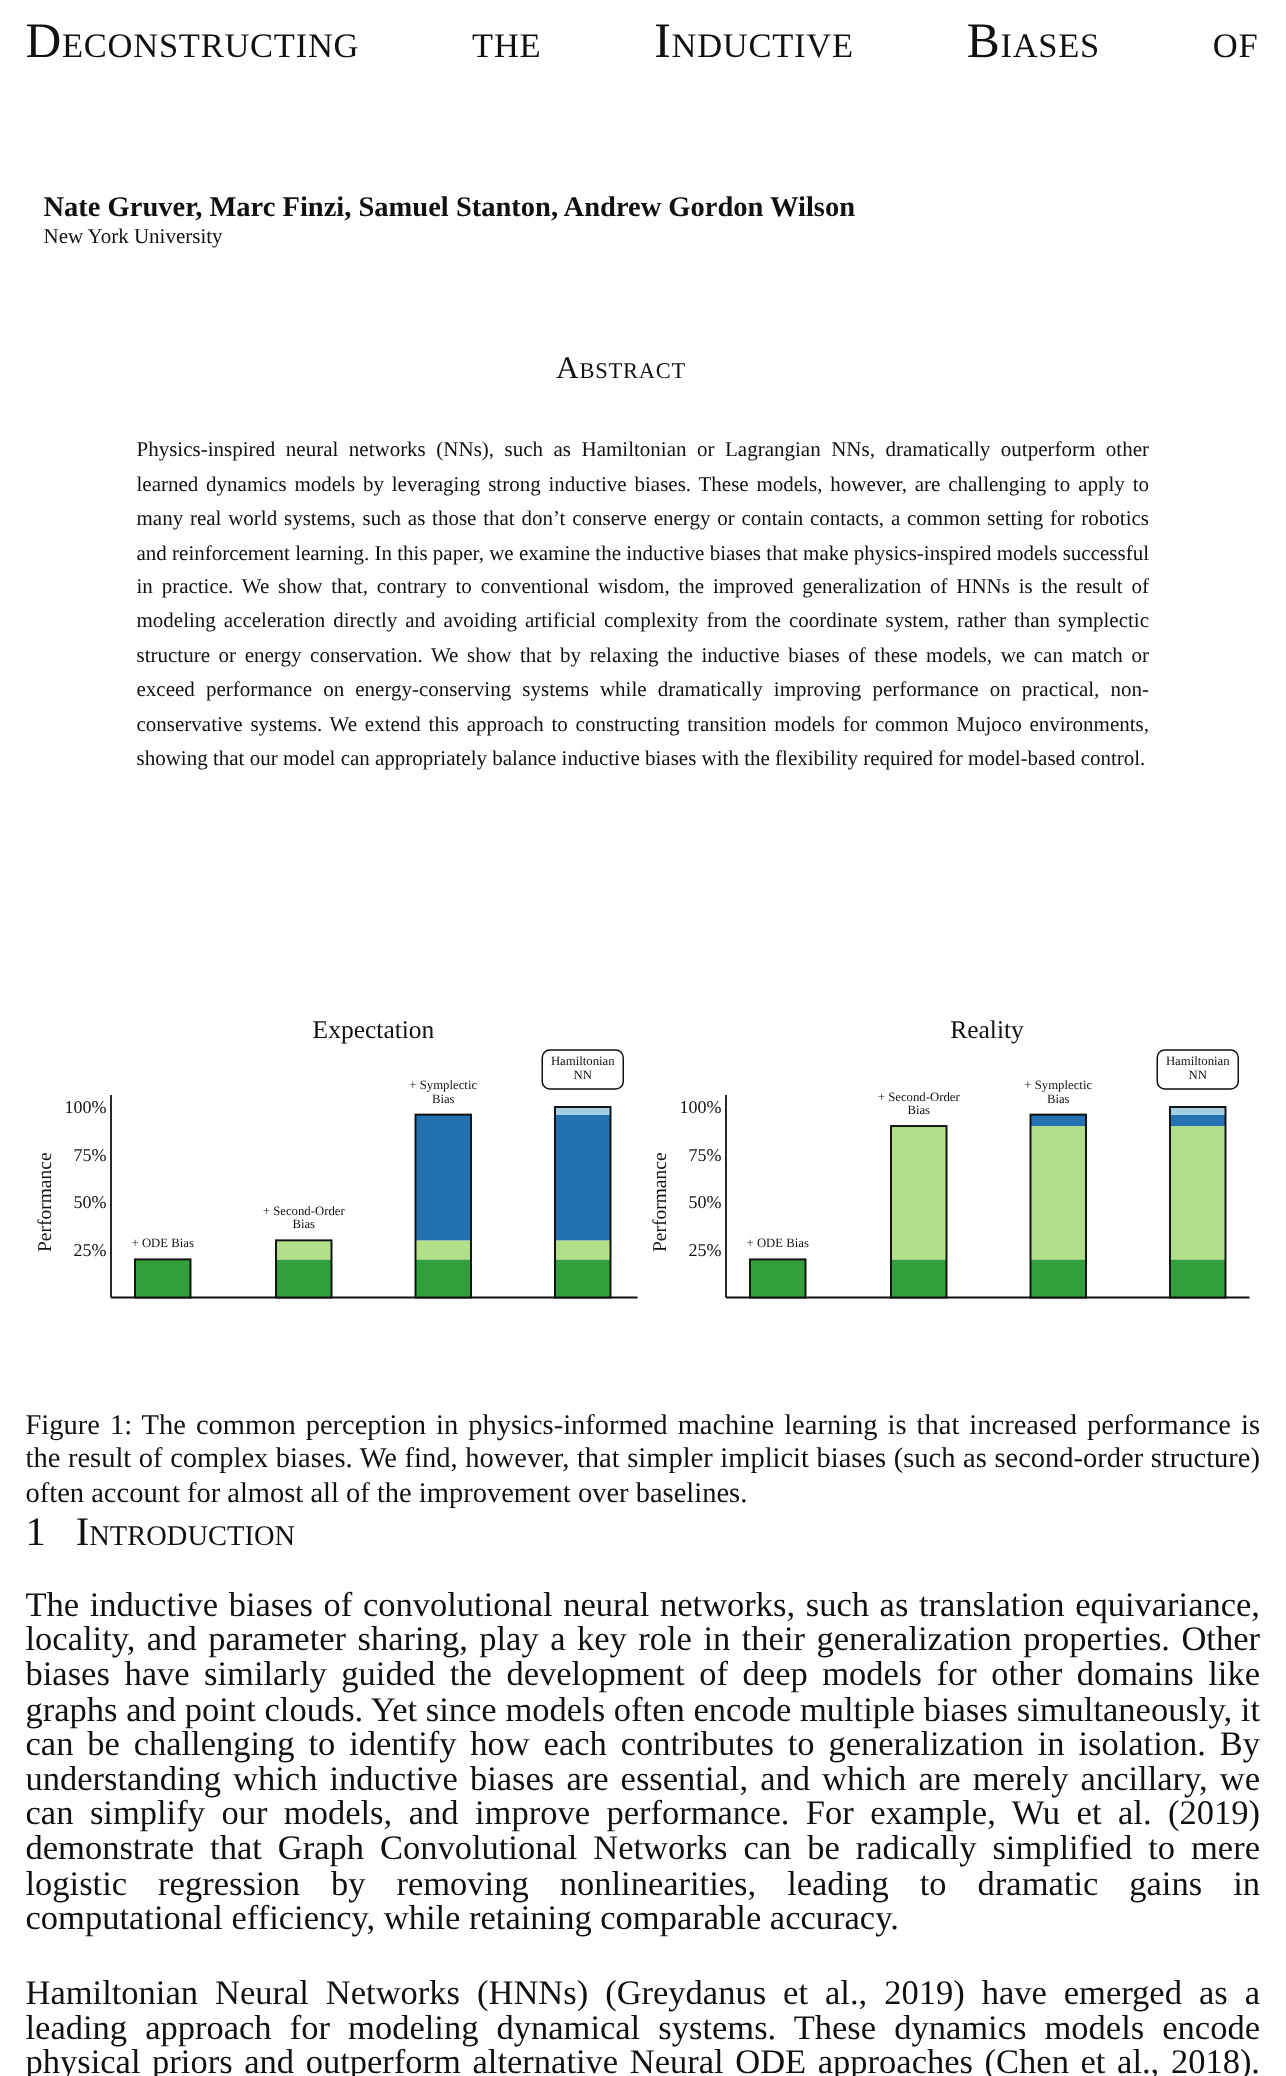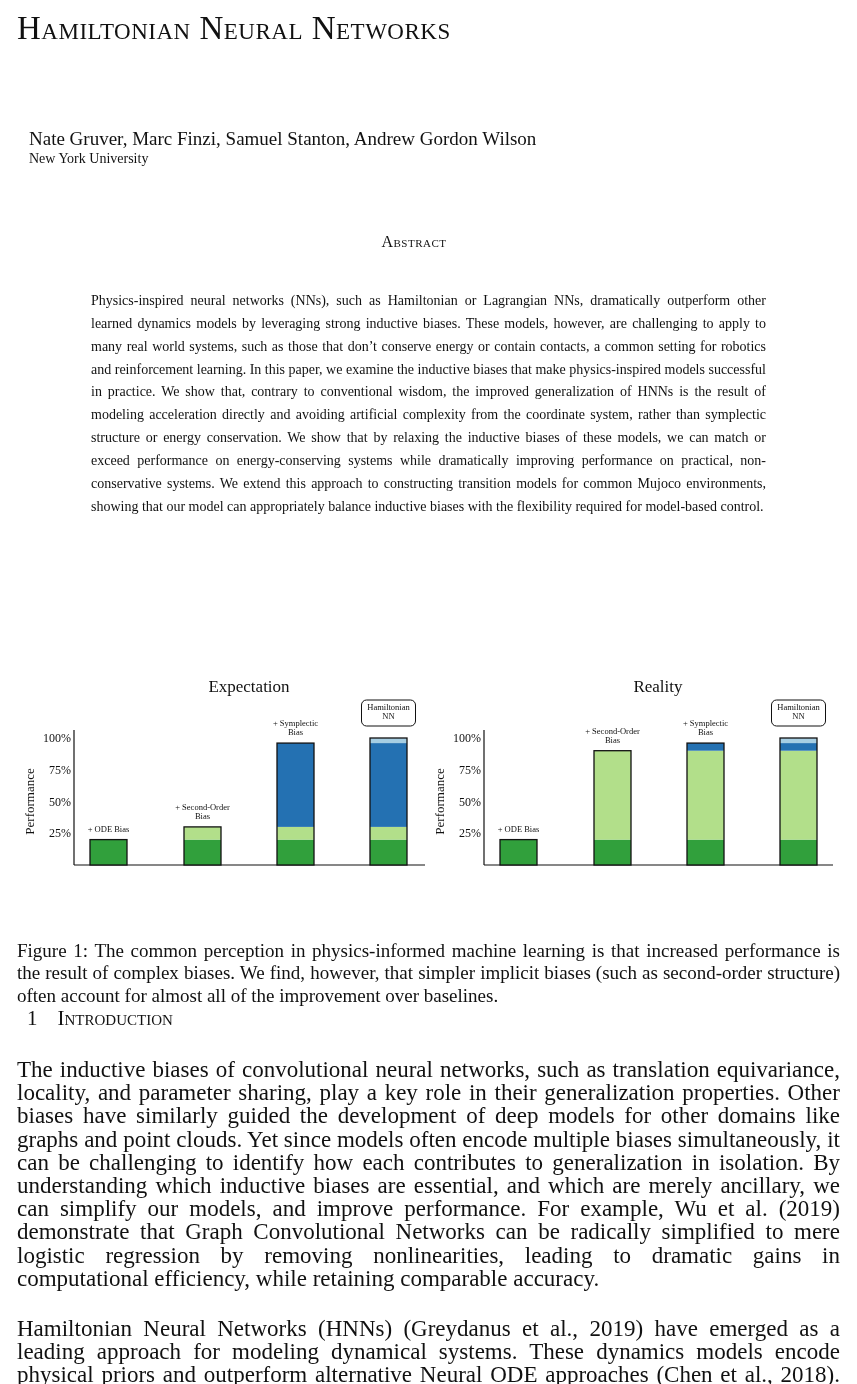--- a/index.html
+++ b/index.html
@@ -6,52 +6,58 @@
   body {
     width: 857px; height: 1384px; position: relative; overflow: hidden;
     font-family: "Liberation Serif", "DejaVu Serif", serif; color: #111;
   }
   .title {
     position: absolute; left: 17px; top: 8px; width: 822px;
     font-size: 33px; line-height: 41px; font-variant: small-caps;
     letter-spacing: 0.5px; margin: 0; font-weight: normal;
   }
   .title .l1 { display: flex; justify-content: space-between; }
-  .authors { position: absolute; left: 29px; top: 128px; font-size: 19px; font-weight: normal; }
+  .authors { position: absolute; left: 29px; top: 128px; font-size: 19px; font-weight: bold; }
   .affil { position: absolute; left: 29px; top: 151px; font-size: 14px; }
   .abstract-h {
     position: absolute; left: 0; width: 828px; top: 233px; text-align: center;
-    font-size: 16px; font-variant: small-caps; letter-spacing: 0.5px;
+    font-size: 21px; font-variant: small-caps; letter-spacing: 0.5px;
   }
   .abstract {
     position: absolute; left: 91px; top: 290px; width: 675px;
     font-size: 14px; line-height: 22.85px; text-align: justify; hyphens: manual;
   }
   .fig { position: absolute; left: 0; top: 670px; width: 857px; height: 210px; }
   .caption {
     position: absolute; left: 17px; top: 899px; width: 823px;
     font-size: 19px; line-height: 22.3px; text-align: justify; margin-top: 41px;
   }
   .sec-h {
-    position: absolute; left: 27px; top: 1006px; font-size: 21px; font-variant: small-caps;
+    position: absolute; left: 17px; top: 1006px; font-size: 27px; font-variant: small-caps;
   }
   .sec-h .num { margin-right: 20px; }
   .para {
     position: absolute; left: 17px; width: 823px;
     font-size: 23px; line-height: 23.2px; text-align: justify;
   }
   .p1 { top: 1058px; }
   .p2 { top: 1277px; margin-top: 40px; }
   svg text { font-family: "Liberation Serif", "DejaVu Serif", serif; }
 </style>
 </head>
 <body>
 
 <h1 class="title">
-  <div>Hamiltonian Neural Networks</div>
+  <div class="l1">
+    <span>Deconstructing</span>
+    <span>the</span>
+    <span>Inductive</span>
+    <span>Biases</span>
+    <span>of</span>
+  </div>
 </h1>
 
 <div class="authors">Nate Gruver, Marc Finzi, Samuel Stanton, Andrew Gordon Wilson</div>
 <div class="affil">New York University</div>
 
 <div class="abstract-h">Abstract</div>
 <div class="abstract">Physics-inspired neural networks (NNs), such as Hamiltonian or Lagrangian NNs, dramatically outperform other learned dynamics models by leveraging strong in­ductive biases. These models, however, are challenging to apply to many real world systems, such as those that don’t conserve energy or contain contacts, a common setting for robotics and reinforcement learning. In this paper, we exam­ine the inductive biases that make physics-inspired models successful in practice. We show that, contrary to conventional wisdom, the improved generalization of HNNs is the result of modeling acceleration directly and avoiding artificial com­plexity from the coordinate system, rather than symplectic structure or energy con­servation. We show that by relaxing the inductive biases of these models, we can match or exceed performance on energy-conserving systems while dramatically improving performance on practical, non-conservative systems. We extend this approach to constructing transition models for common Mujoco environments, showing that our model can appropriately balance inductive biases with the flexi­bility required for model-based control.</div>
 
 <svg class="fig" id="figure" width="857" height="210" viewBox="0 670 857 210" xmlns="http://www.w3.org/2000/svg">
     <text x="249" y="692" font-size="17" text-anchor="middle" fill="#111">Expectation</text>

